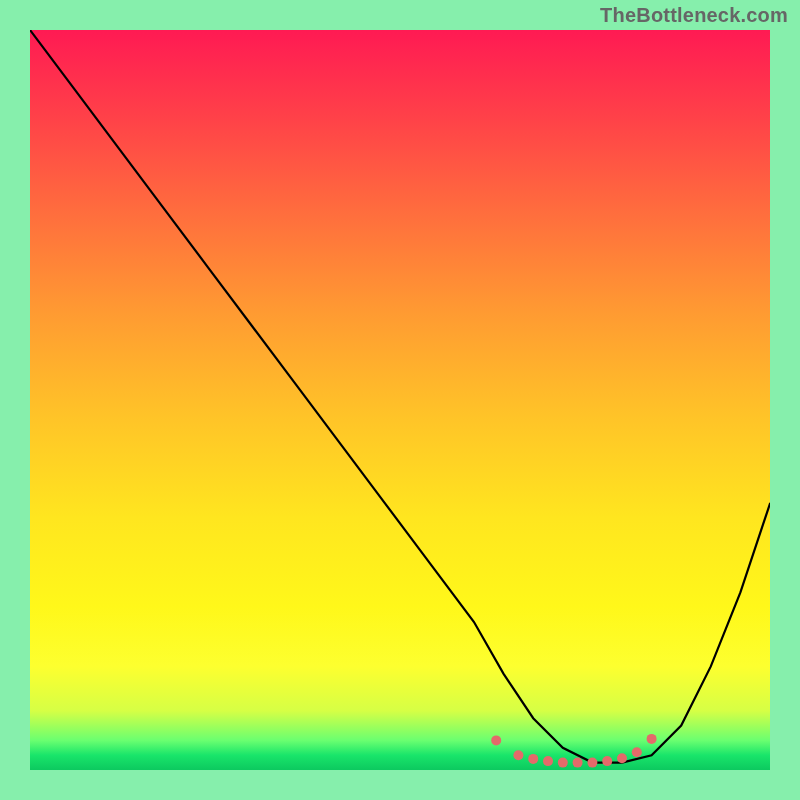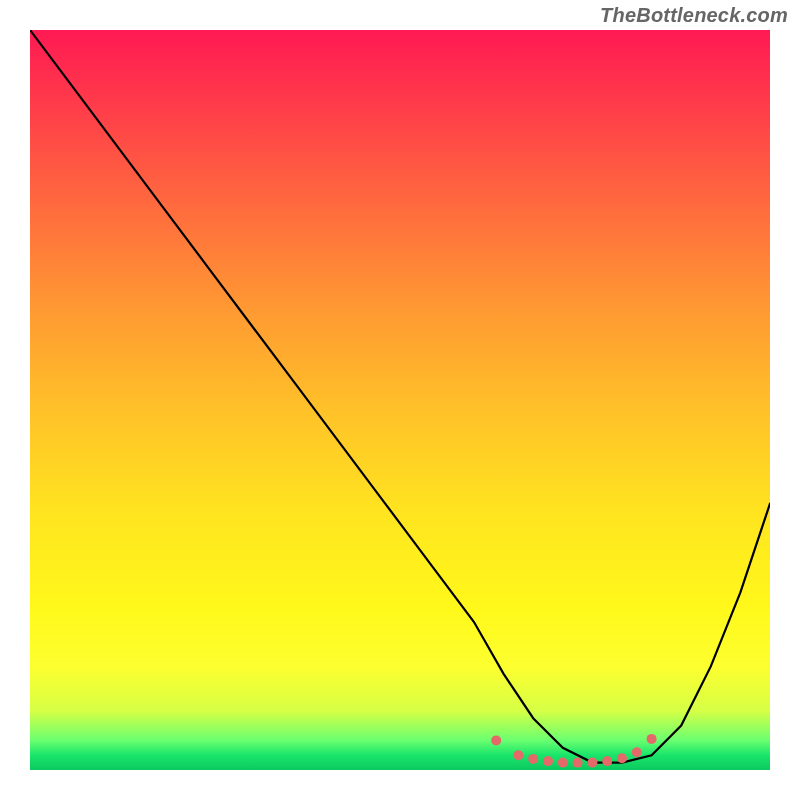--- a/index.html
+++ b/index.html
@@ -1,17 +1,17 @@
 <!DOCTYPE html>
 <html><head>
 <meta charset="utf-8">
 <style>
   * { margin: 0; padding: 0; box-sizing: border-box; }
   html, body { width: 800px; height: 800px; overflow: hidden; background: #000; }
-  .frame { position: relative; width: 800px; height: 800px; background: #ffffff; font-style: italic; }
+  .frame { position: relative; width: 800px; height: 800px; background: #86efac; }
   .watermark {
     position: absolute;
     top: 4px; right: 12px;
     color: #666;
     font-family: Arial, Helvetica, sans-serif;
     font-size: 20px;
     font-weight: bold;
     letter-spacing: 0.2px;
   }
   .plot {

